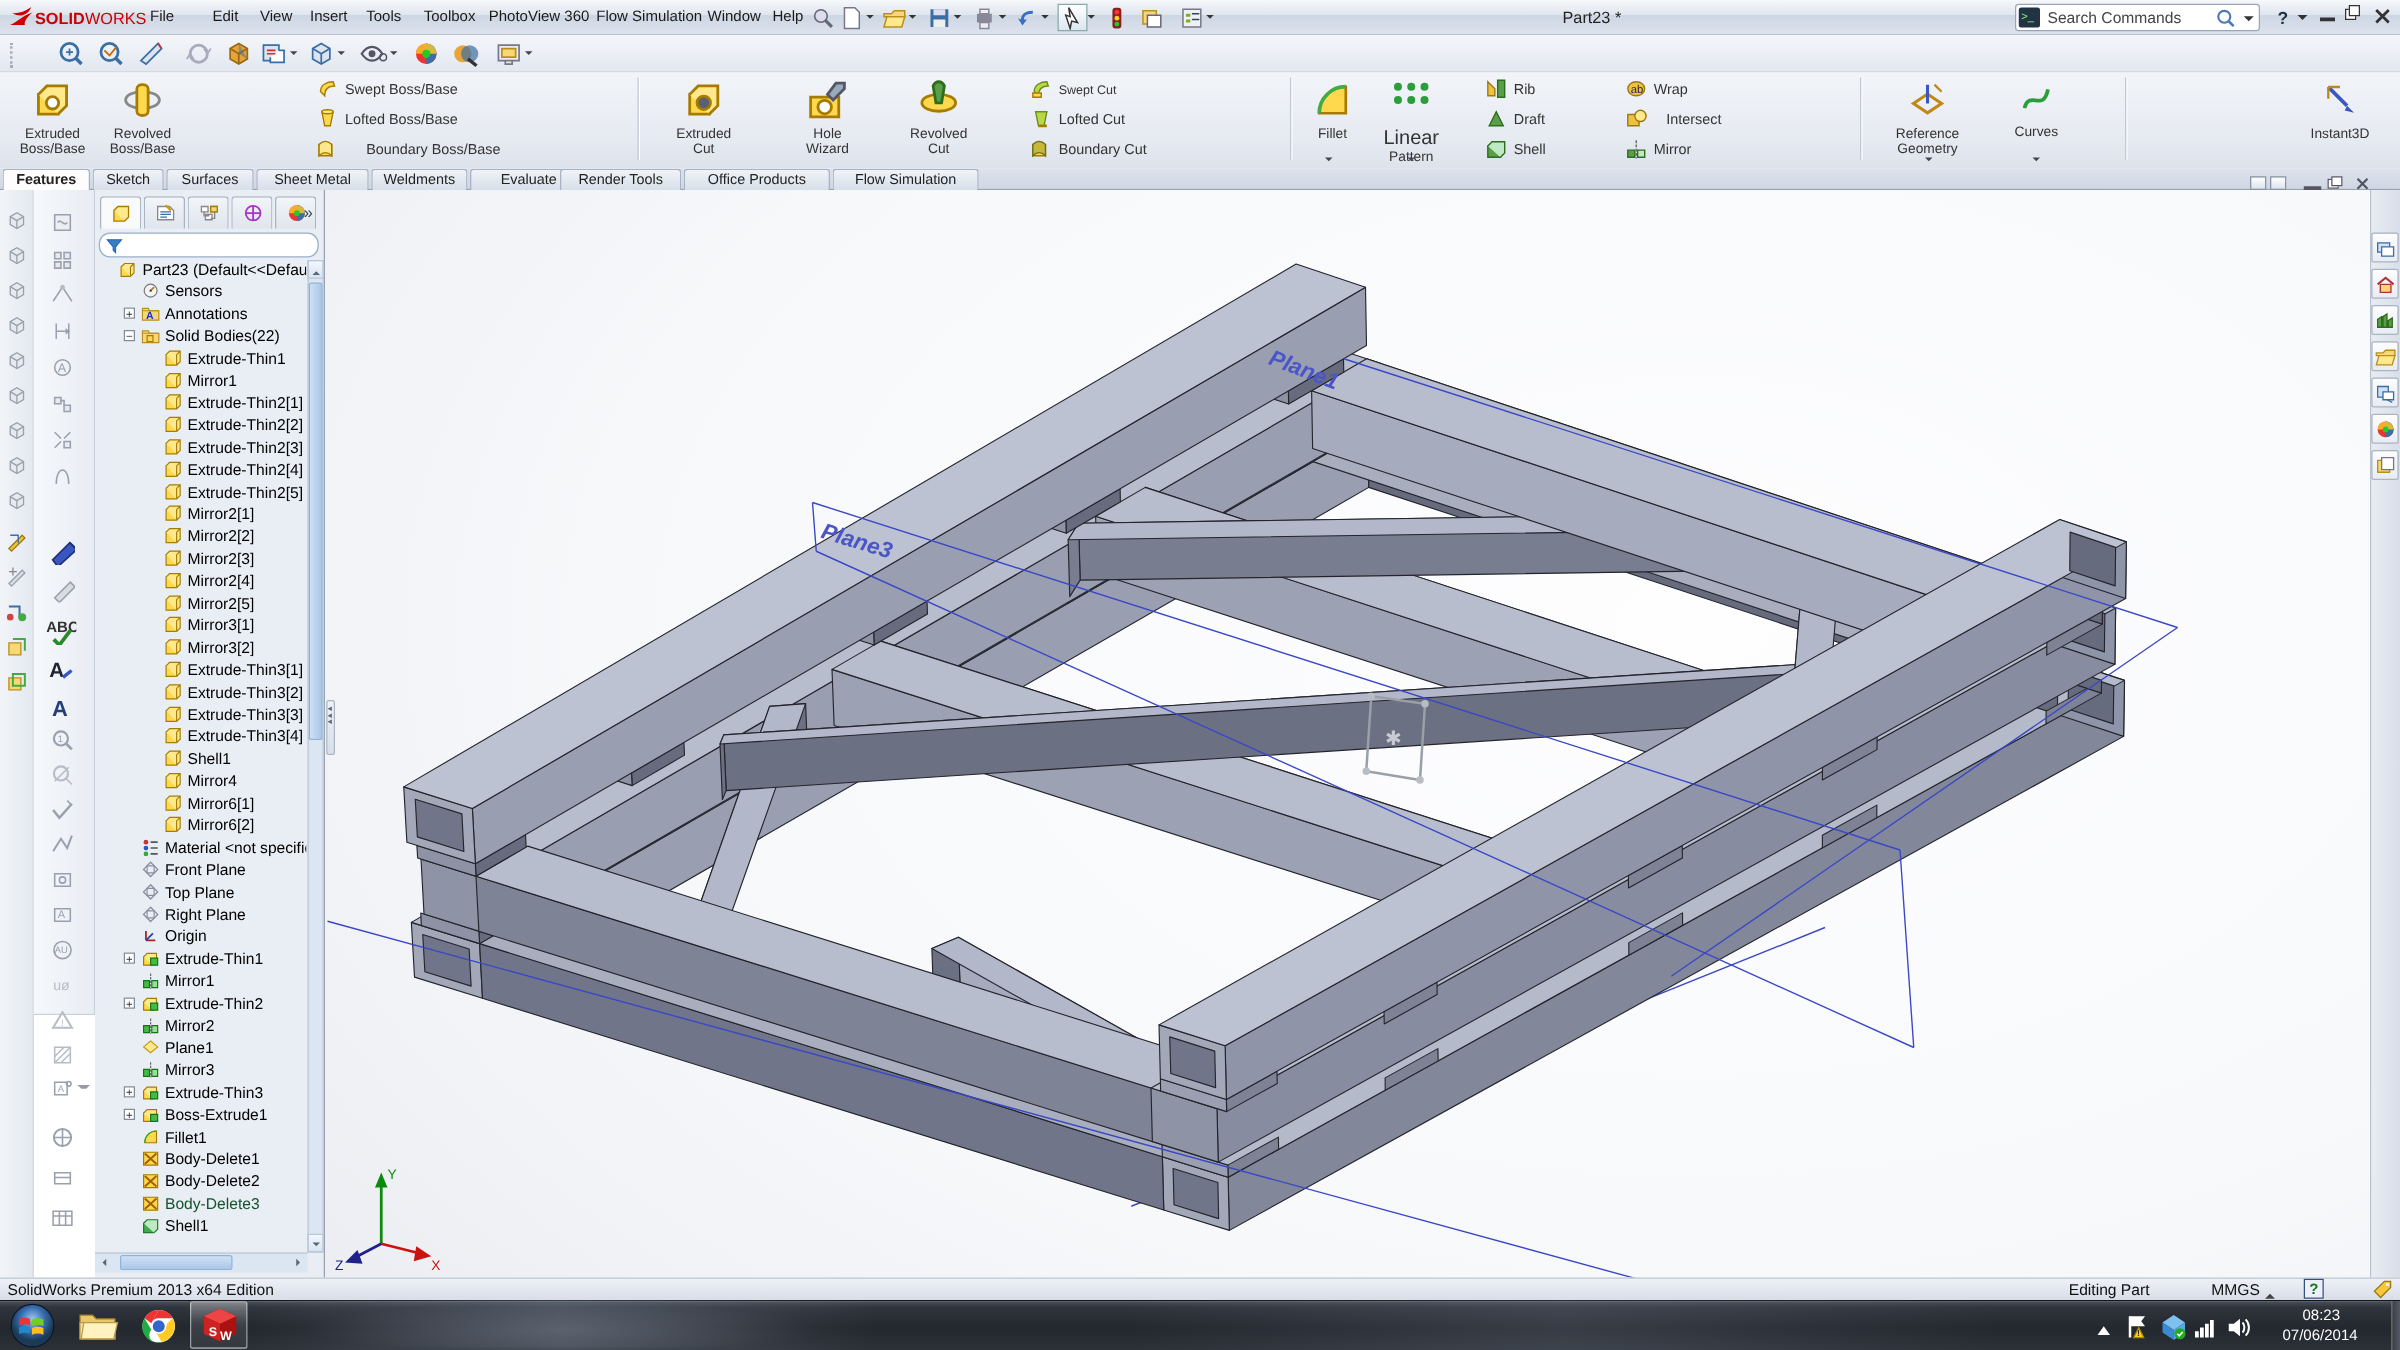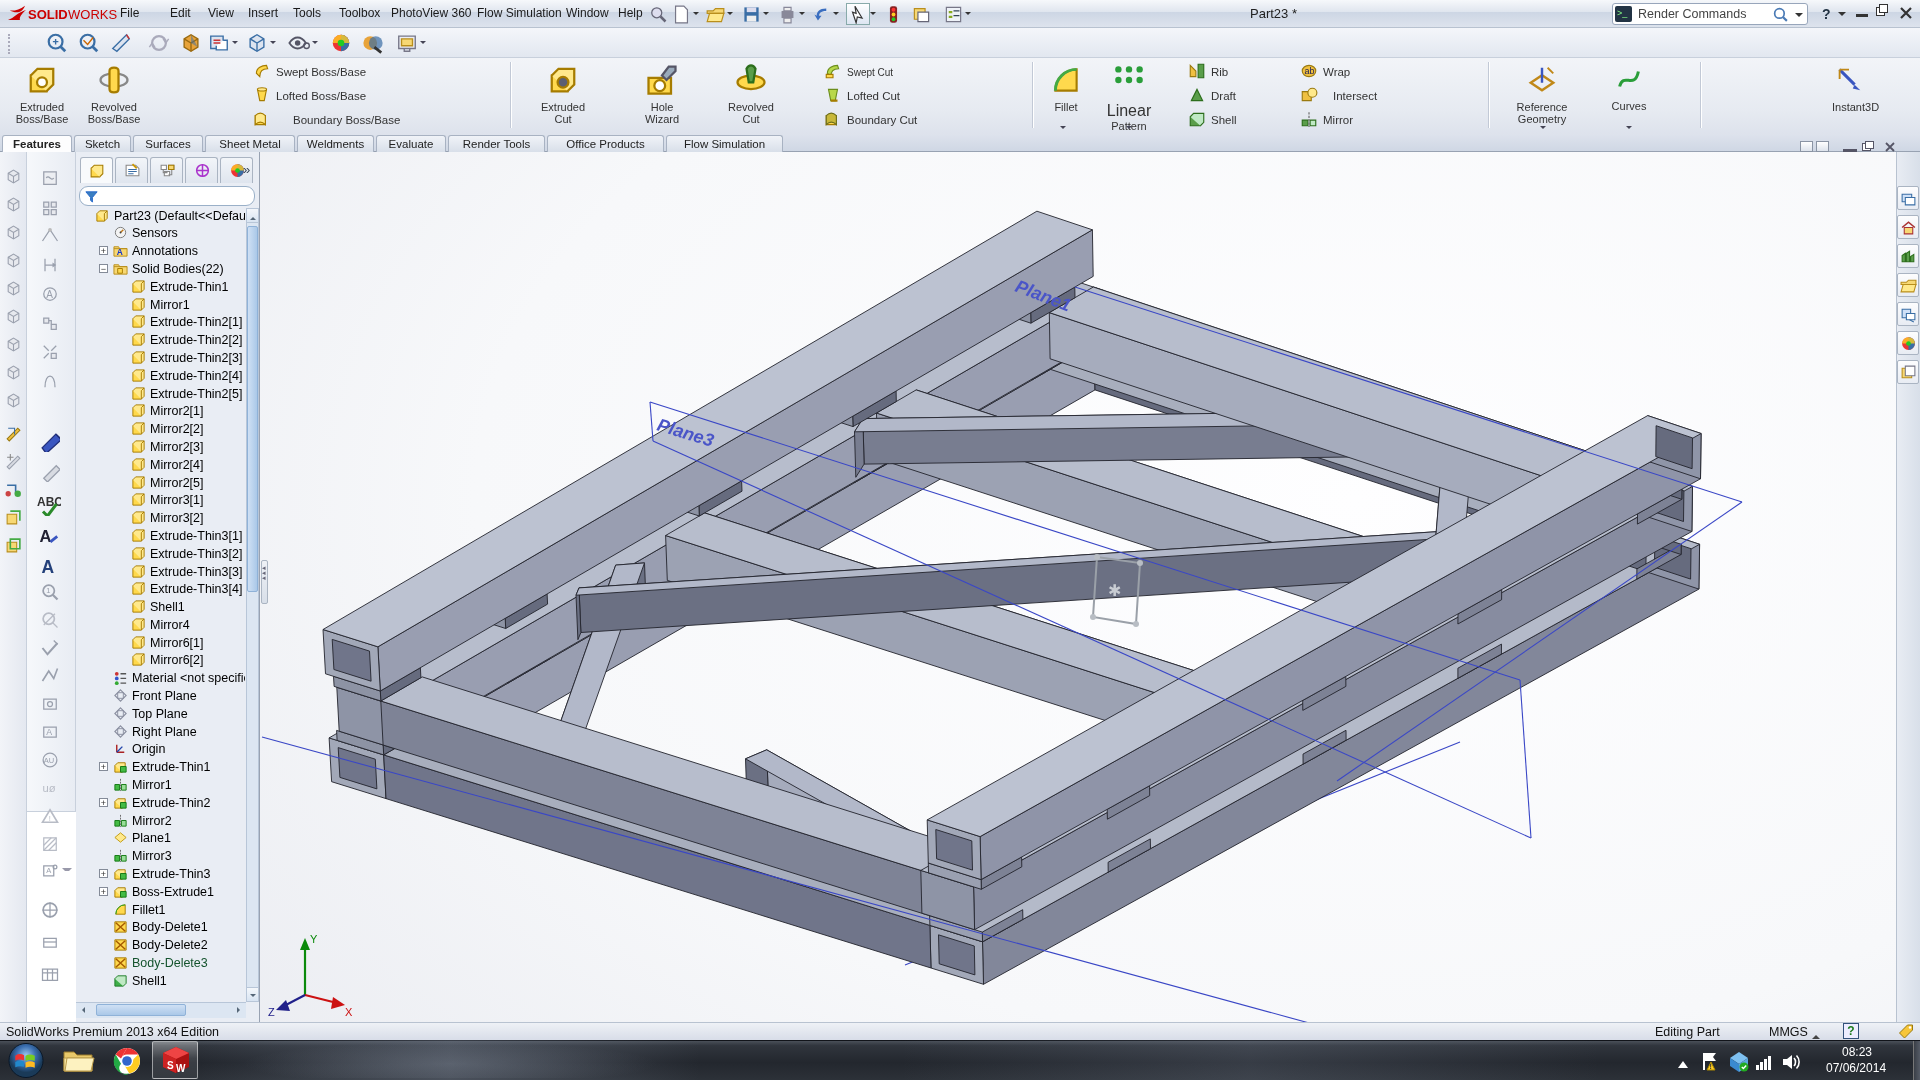--- a/index.html
+++ b/index.html
@@ -87,21 +87,21 @@
       <path d="M2 2h12v12H2z" fill="#eef2f8" stroke="#778"></path>
       <path d="M4 5h3v2H4zM4 9h3v2H4z" fill="#8a2"></path>
       <path d="M8 5h5M8 9h5" stroke="#345"></path>
     </svg>
     <div style="position:absolute;left:965px;top:12px;border:3.5px solid transparent;border-top-color:#333"></div>
 <div style="position:absolute;left:1250px;top:6px;font-size:13px;color:#222">Part23 *</div>
 <div style="position:absolute;left:1612px;top:3px;width:196px;height:22px;background:#fff;border:1px solid #98a6bb;border-radius:3px">
   <div style="position:absolute;left:2px;top:2px;width:17px;height:16px;background:#234;border-radius:2px">
         <span style="color:#8f8;font-size:9px;position:absolute;left:2px;top:2px">&gt;_</span>
       </div>
-  <span style="position:absolute;left:25px;top:3px;font-size:12.5px;color:#444">Render Commands</span>
+  <span style="position:absolute;left:25px;top:3px;font-size:12.5px;color:#444">Search Commands</span>
   <svg style="position:absolute;right:18px;top:2px" width="17" height="17" viewBox="0 0 16 16">
         <circle cx="7" cy="7" r="4.5" fill="none" stroke="#4a7ab5" stroke-width="1.6"></circle>
         <path d="M10.5 10.5 14 14" stroke="#4a7ab5" stroke-width="2"></path>
       </svg>
   <div style="position:absolute;right:4px;top:9px;border:4px solid transparent;border-top-color:#333"></div>
 </div>
 <div style="position:absolute;left:1822px;top:6px;font-size:14px;font-weight:bold;color:#234">?</div>
     <div style="position:absolute;left:1838px;top:12px;border:4px solid transparent;border-top-color:#333"></div>
 <div style="position:absolute;left:1856px;top:14px;width:12px;height:3px;background:#333"></div>
 <div style="position:absolute;left:1876px;top:7px;width:9px;height:9px;border:1.5px solid #333;background:#fff"></div>
@@ -306,40 +306,40 @@
       <div style="font-size:11px;margin-top:1px">Reference</div>
       <div style="font-size:11px">Geometry</div>
     </div>
 <div style="position:absolute;left:1598px;top:2px;width:62px;height:72px;text-align:center;color:#333">
 <div style="height:40px;position:relative"><svg width="34" height="30" viewBox="0 0 16 16" style="margin-top:4px">
           <path d="M3 12c2-8 8 2 10-8" fill="none" stroke="#2a9e3a" stroke-width="1.6"></path>
         </svg></div>
       <div style="font-size:11px;margin-top:0">Curves</div>
     </div>
 <div class="rsep" style="left:1700px"></div>
-<div style="position:absolute;left:1832px;top:2px;width:80px;height:72px;text-align:left;color:#333">
+<div style="position:absolute;left:1832px;top:2px;width:80px;height:72px;text-align:center;color:#333">
 <div style="height:40px;position:relative"><svg width="34" height="30" viewBox="0 0 16 16" style="margin-top:4px">
           <path d="M3 3l8 8" stroke="#3a56c0" stroke-width="1.6"></path>
           <path d="M11 11l3 3-4-1z" fill="#3a56c0"></path>
           <path d="M3 3h5M3 3v5" stroke="#c08818"></path>
         </svg></div>
       <div style="font-size:11px;margin-top:1px">Instant3D</div>
     </div>
 <div style="position:absolute;left:1060px;top:68px;border:3.5px solid transparent;border-top-color:#445"></div>
 <div style="position:absolute;left:1126px;top:68px;border:3.5px solid transparent;border-top-color:#445"></div>
 <div style="position:absolute;left:1540px;top:68px;border:3.5px solid transparent;border-top-color:#445"></div>
 <div style="position:absolute;left:1626px;top:68px;border:3.5px solid transparent;border-top-color:#445"></div>
   </div>
 <div id="tabrow">
     <div class="tab act" style="left:2px;width:70px">Features</div>
 <div class="tab" style="left:74px;width:57px">Sketch</div>
 <div class="tab" style="left:133px;width:70px">Surfaces</div>
 <div class="tab" style="left:205px;width:90px">Sheet Metal</div>
 <div class="tab" style="left:297px;width:77px">Weldments</div>
-<div class="tab" style="left:376px;width:70px">Evaluate</div>
+<div class="tab" style="left:376px;width:94px">Evaluate</div>
 <div class="tab" style="left:448px;width:97px">Render Tools</div>
 <div class="tab" style="left:547px;width:117px">Office Products</div>
 <div class="tab" style="left:666px;width:117px">Flow Simulation</div>
   </div>
 <div id="viewport">
     <svg width="1660" height="878" viewBox="260 152 1660 878" style="position:absolute;left:0;top:0">
 <line x1="1337" y1="781" x2="670" y2="566" stroke="#3a47c6" stroke-width="1.1"></line>
 <line x1="670" y1="566" x2="1075" y2="287" stroke="#3a47c6" stroke-width="1.1"></line>
 <line x1="905" y1="965" x2="1460" y2="742" stroke="#3a47c6" stroke-width="1.1"></line>
 <polygon points="383.7,754.9 1094.3,343.9 1095.0,389.9 386.0,798.6" fill="#999eb1" stroke="#23242c" stroke-width="0.9" stroke-linejoin="round"></polygon>

